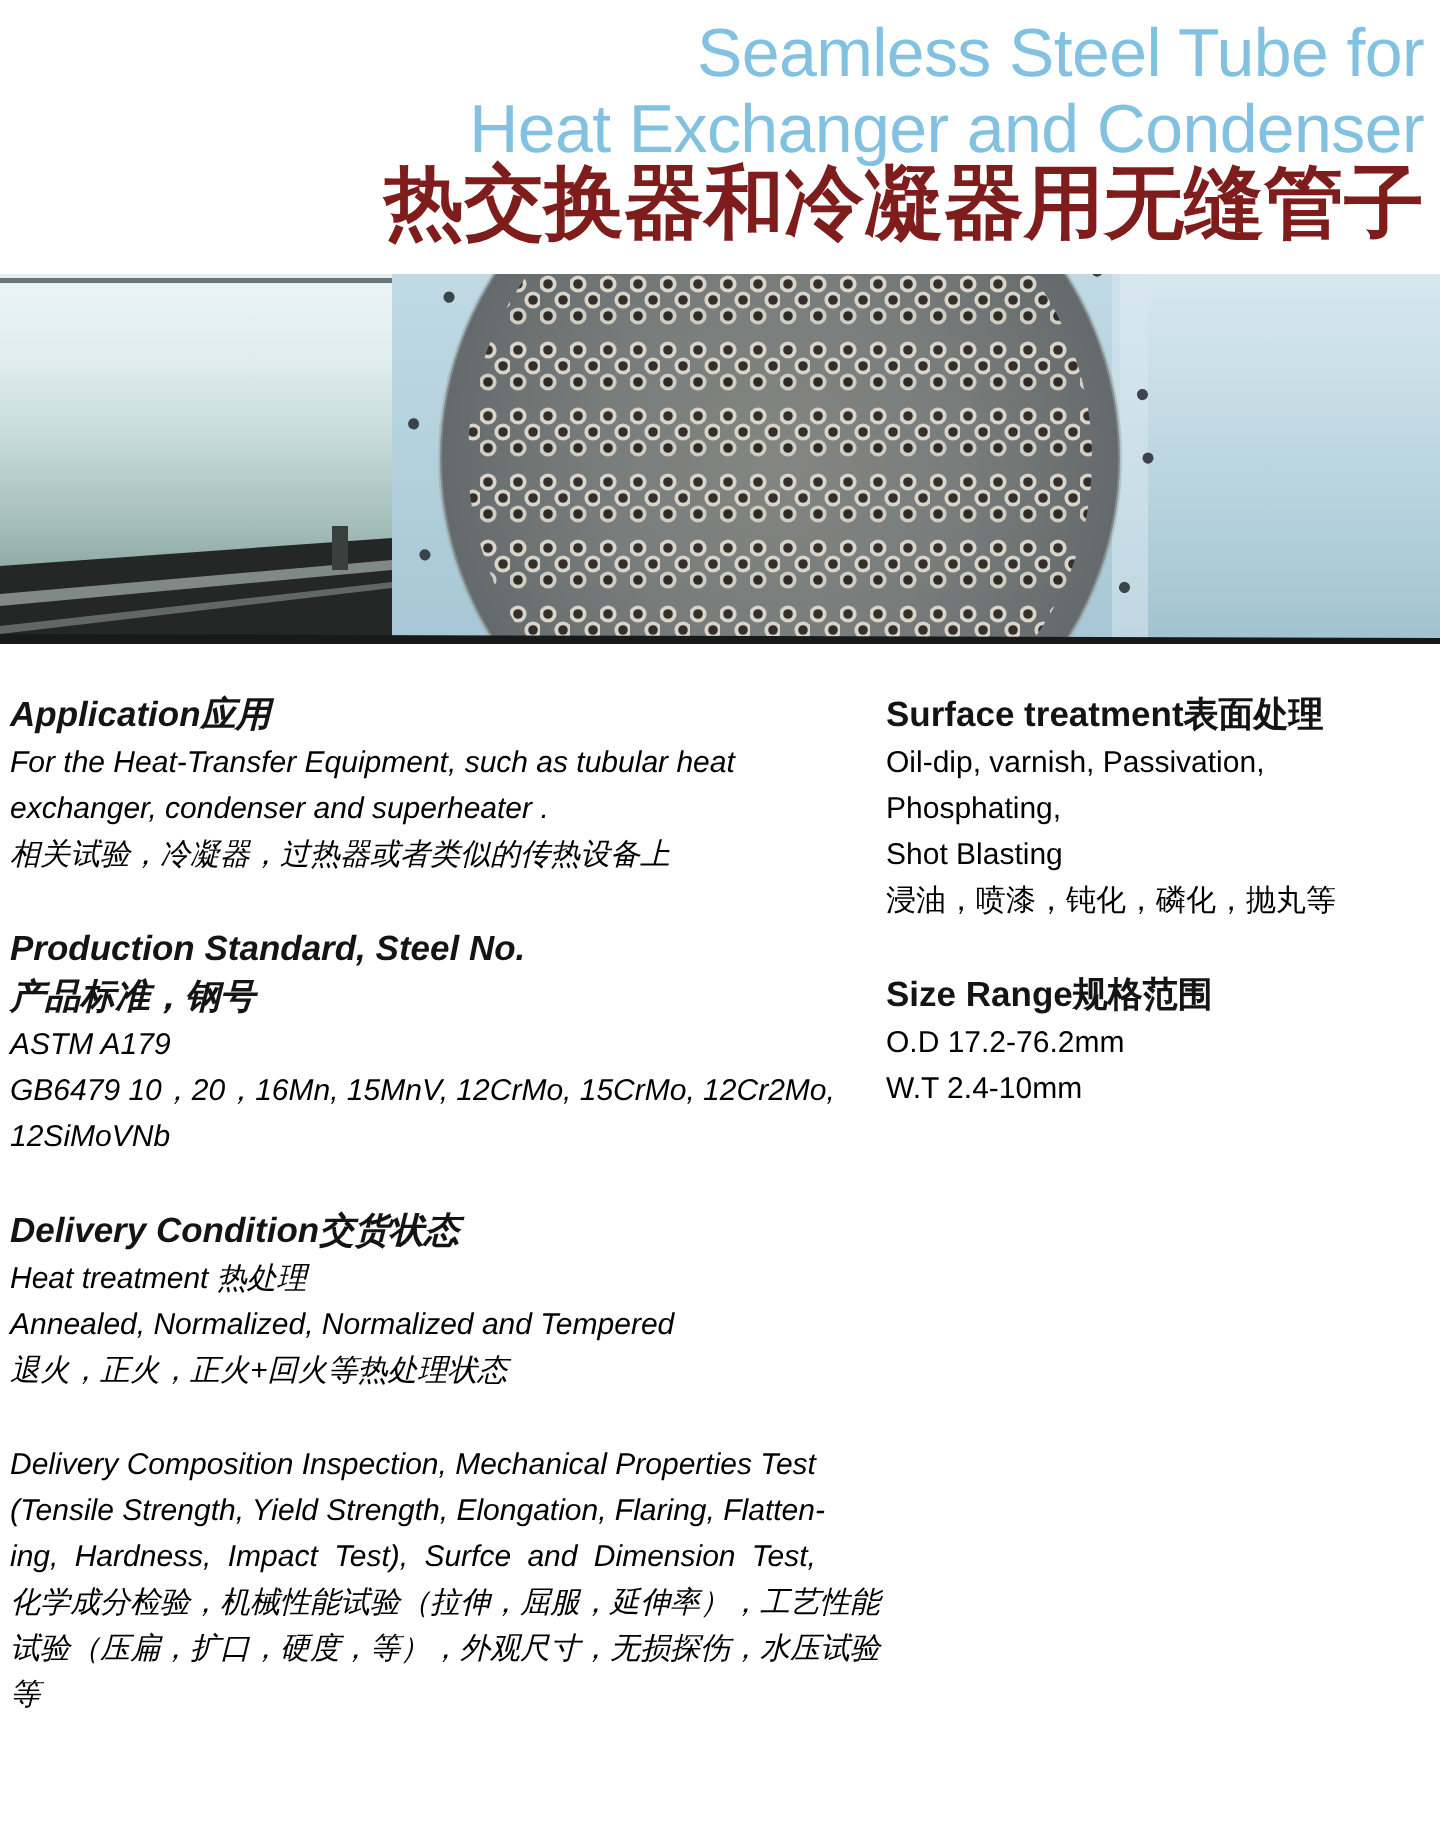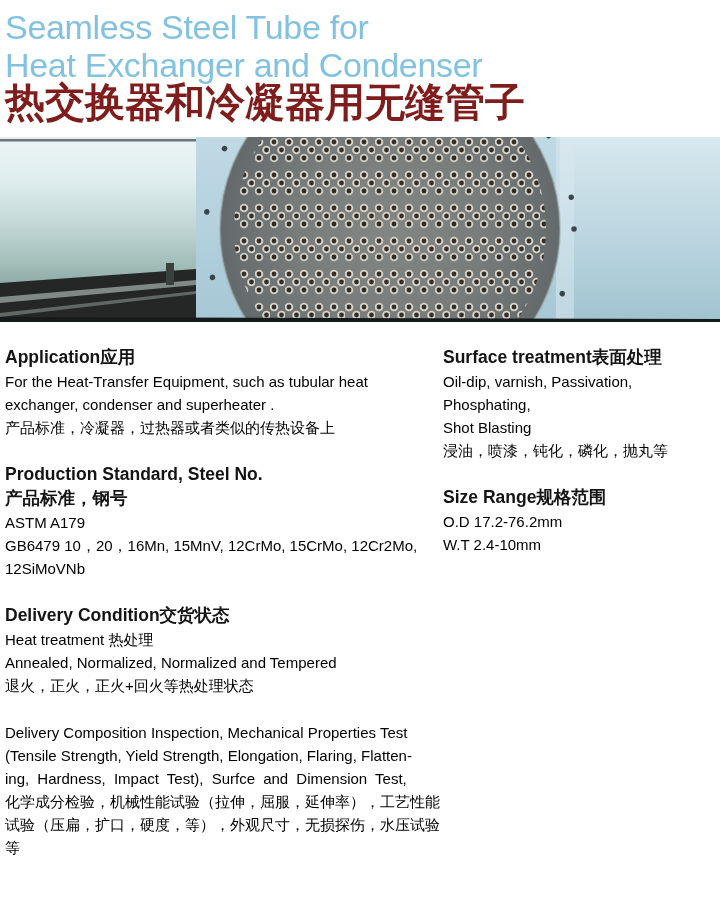--- a/index.html
+++ b/index.html
@@ -5,21 +5,21 @@
   * { margin: 0; padding: 0; box-sizing: border-box; }
   html, body { background: #ffffff; }
   body { font-family: "Liberation Sans", "DejaVu Sans", sans-serif; }
   .page {
     position: relative;
     width: 720px;
     height: 911px;
     background: #ffffff;
     overflow: hidden;
   }
-  .header { padding: 8px 8px 0 5px; }
+  .header { padding: 8px 8px 0 5px; text-align: right; }
   .title-en {
     font-size: 34px;
     line-height: 38px;
     font-weight: 400;
     color: #82c2e0;
     letter-spacing: -0.3px;
   }
   .title-en .t-line { display: block; }
   .title-zh {
     font-size: 40px;
@@ -31,21 +31,21 @@
     margin-top: 16px;
     width: 720px;
     height: 185px;
     line-height: 0;
   }
   .columns {
     display: flex;
     margin-top: 24px;
     padding: 0 4px 0 5px;
   }
-  .col-left { width: 438px; }
+  .col-left { width: 438px; font-style: italic; }
   .col-right { flex: 1; }
   .section { margin-bottom: 24px; }
   .section:last-child { margin-bottom: 0; }
   .heading {
     font-size: 17.5px;
     line-height: 22px;
     font-weight: 700;
     color: #141414;
     margin-bottom: 2px;
   }
@@ -133,21 +133,21 @@
   </div>
 
   <div class="columns">
 
     <div class="col-left">
 
       <div class="section">
         <div class="heading">Application应用</div>
         <div class="line">For the Heat-Transfer Equipment, such as tubular heat</div>
         <div class="line">exchanger, condenser and superheater .</div>
-        <div class="line">产品标准，冷凝器，过热器或者类似的传热设备上</div>
+        <div class="line">相关试验，冷凝器，过热器或者类似的传热设备上</div>
       </div>
 
       <div class="section">
         <div class="heading">Production Standard, Steel No.</div>
         <div class="heading">产品标准，钢号</div>
         <div class="line">ASTM A179</div>
         <div class="line">GB6479 10，20，16Mn, 15MnV, 12CrMo, 15CrMo, 12Cr2Mo,</div>
         <div class="line">12SiMoVNb</div>
       </div>
 

